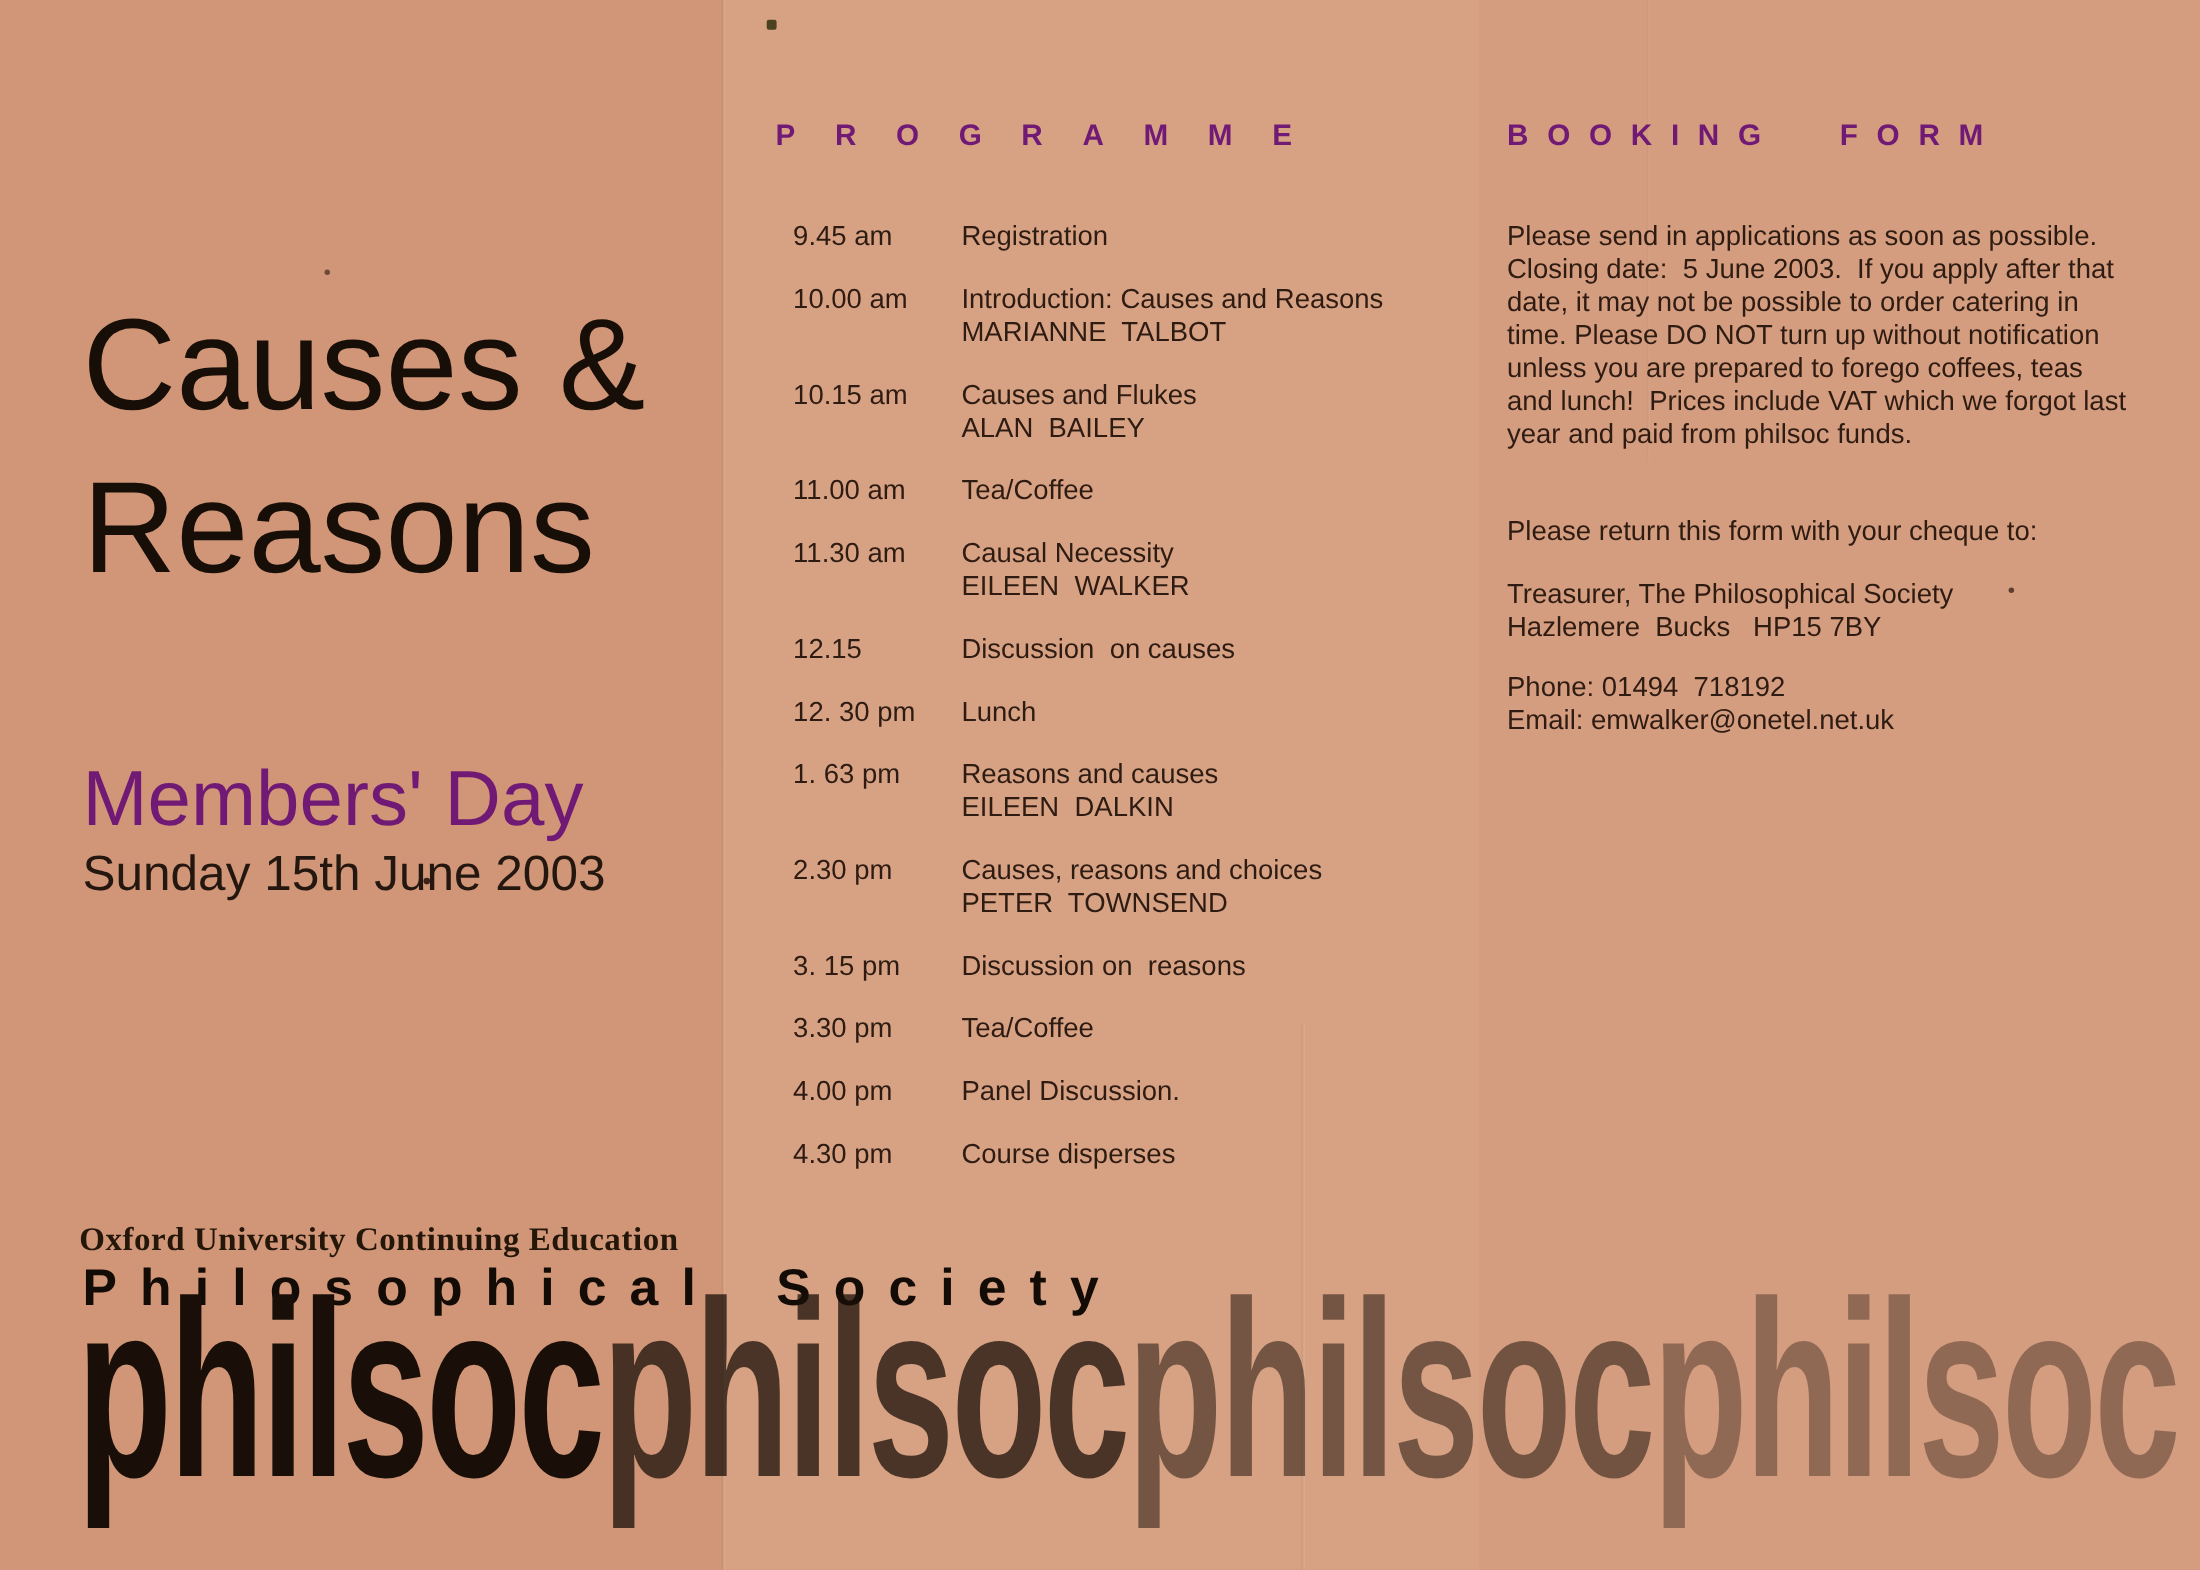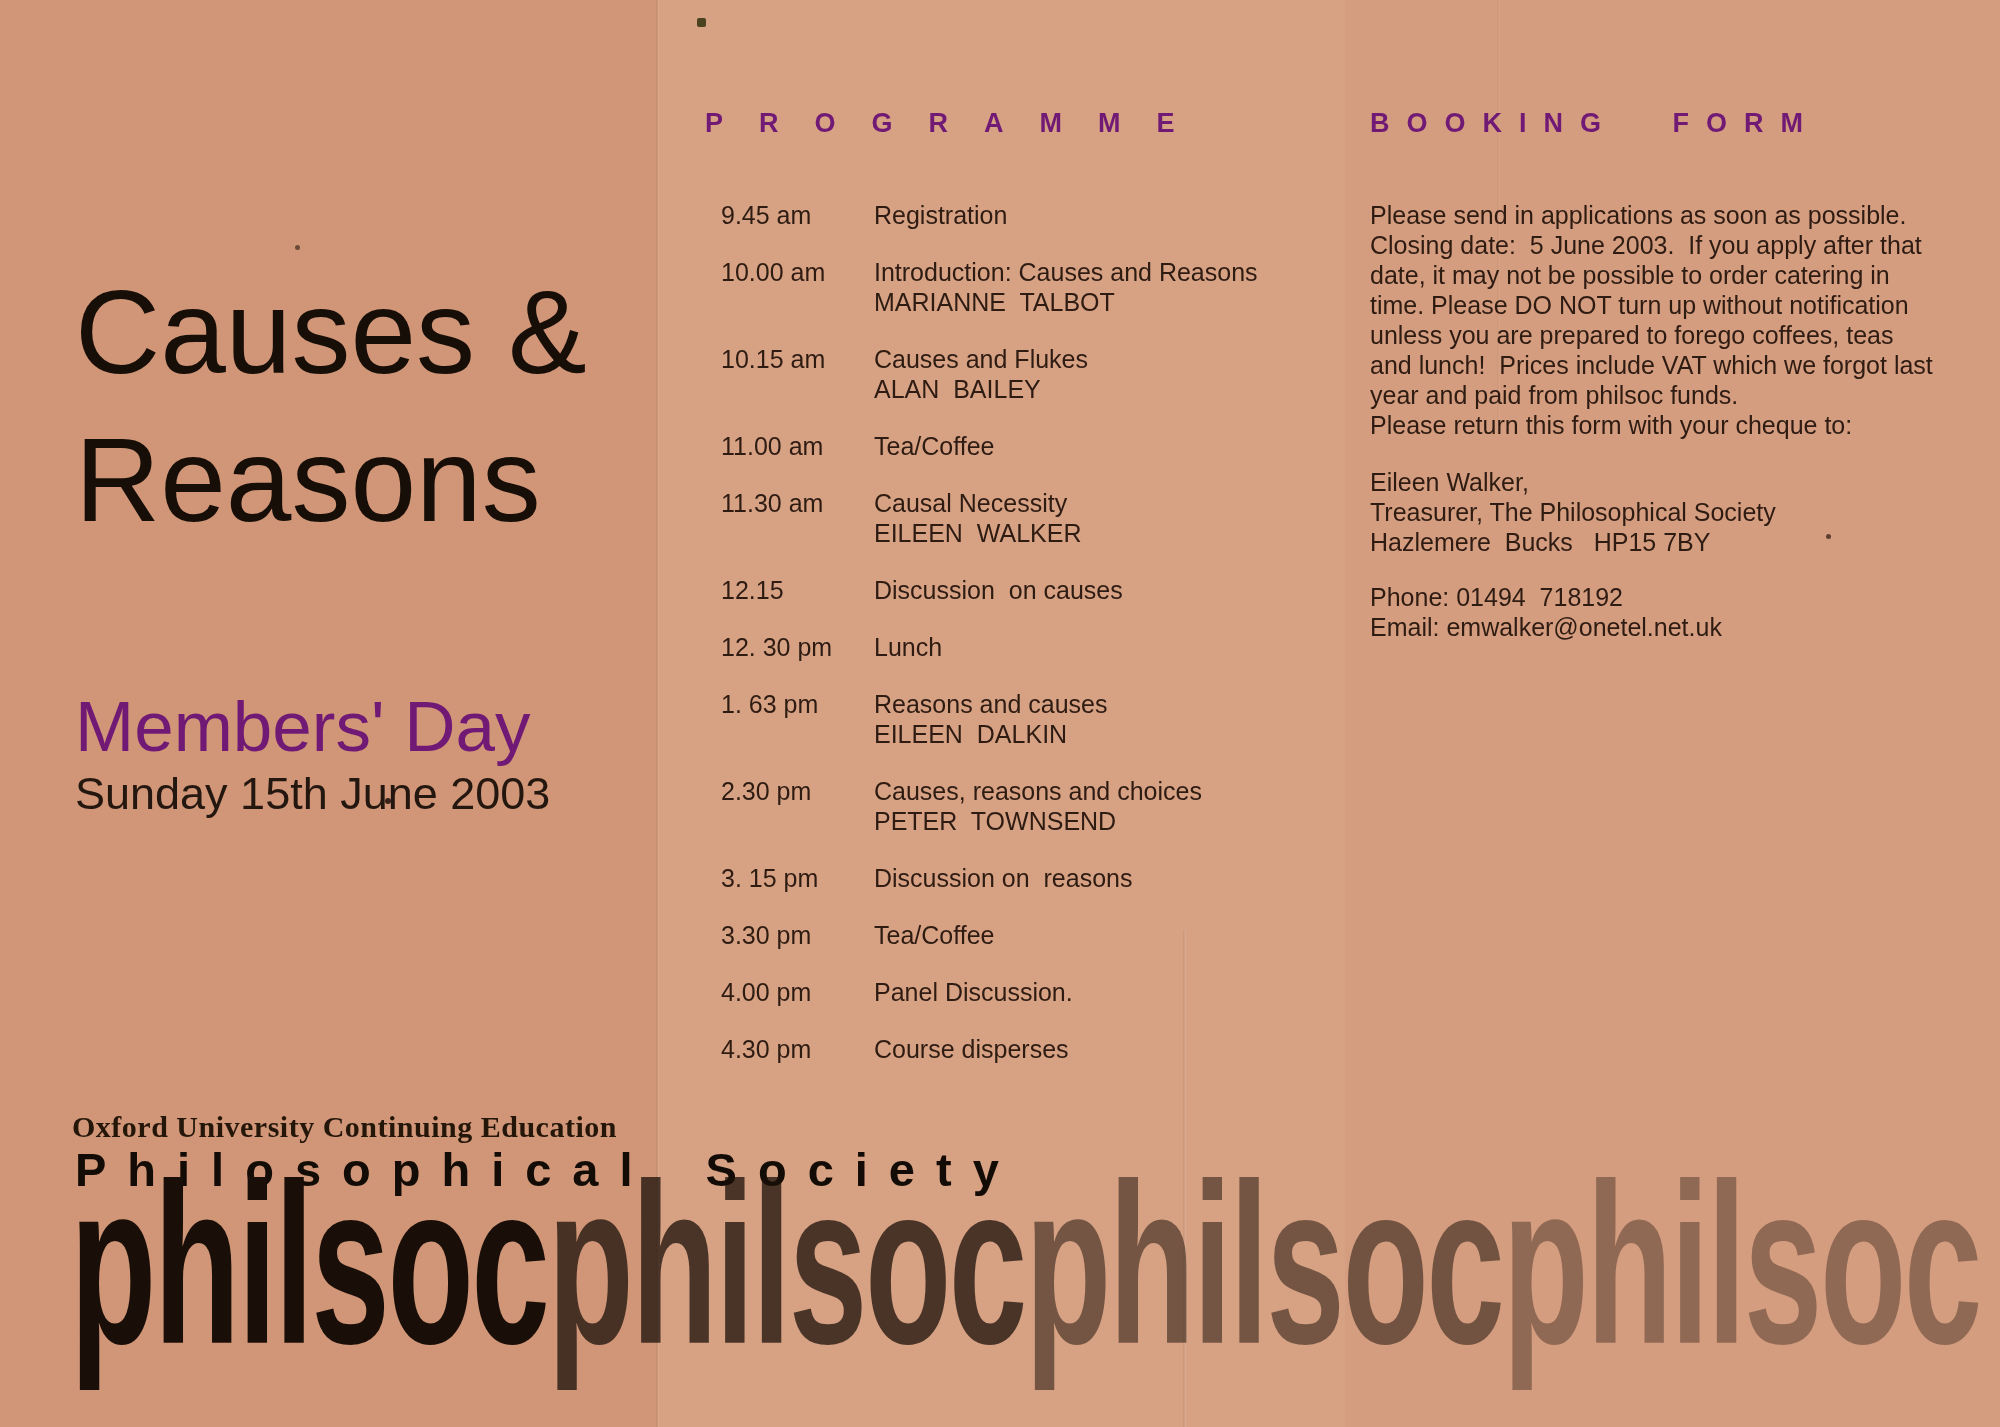--- a/index.html
+++ b/index.html
@@ -48,21 +48,21 @@
   .schedule{position:absolute;left:705px;top:200px;width:620px;font-size:25px;line-height:30px;margin-left:16px;}
   .sched-row{display:flex;margin-bottom:27px;}
   .sched-time{width:153px;flex:0 0 153px;white-space:pre;}
   .sched-detail{flex:1;}
   .sched-title{white-space:pre;}
   .sched-speaker{white-space:pre;}
   .sched-speaker:empty{display:none;}
 
   .booking{position:absolute;left:1370px;top:200px;width:610px;font-size:25px;line-height:30px;}
   .pre{white-space:pre;}
-  .book-return{}
+  .book-return{margin-top:58px;}
   .book-address{margin-top:27px;}
   .book-contact{margin-top:25px;}
 
   .footer-dept{
     position:absolute;left:72px;top:1110px;
     font-family:"Liberation Serif",serif;font-weight:600;
     font-size:30px;color:#241609;letter-spacing:0.5px;
   }
   .footer-society{
     position:absolute;left:75px;top:1142px;
@@ -201,21 +201,20 @@
     <div class="pre">Please send in applications as soon as possible.</div>
     <div class="pre">Closing date:  5 June 2003.  If you apply after that</div>
     <div class="pre">date, it may not be possible to order catering in</div>
     <div class="pre">time. Please DO NOT turn up without notification</div>
     <div class="pre">unless you are prepared to forego coffees, teas</div>
     <div class="pre">and lunch!  Prices include VAT which we forgot last</div>
     <div class="pre">year and paid from philsoc funds.</div>
   </div>
   <div class="pre book-return">Please return this form with your cheque to:</div>
   <div class="book-address">
-    <div class="pre">Eileen Walker,</div>
     <div class="pre">Treasurer, The Philosophical Society</div>
     <div class="pre">Hazlemere  Bucks   HP15 7BY</div>
   </div>
   <div class="book-contact">
     <div class="pre">Phone: 01494  718192</div>
     <div class="pre">Email: emwalker@onetel.net.uk</div>
   </div>
 </div>
 
 <div class="footer-dept">Oxford University Continuing Education</div>

